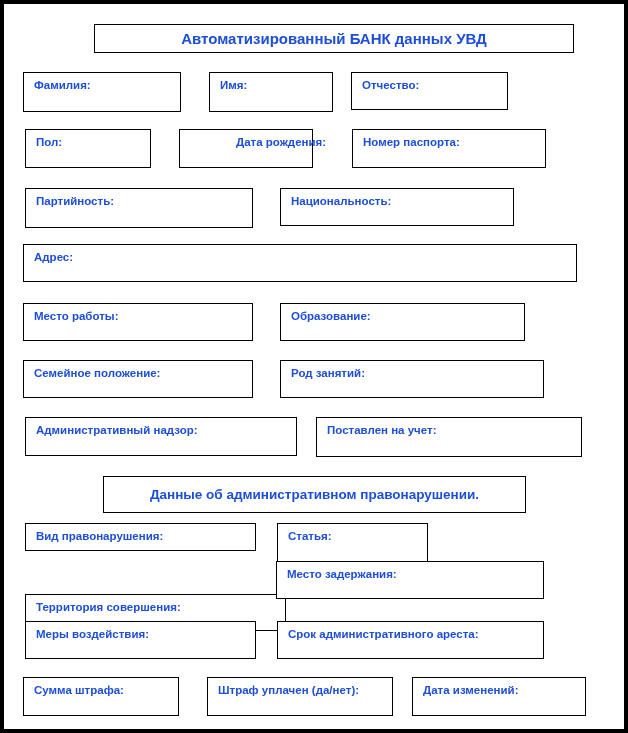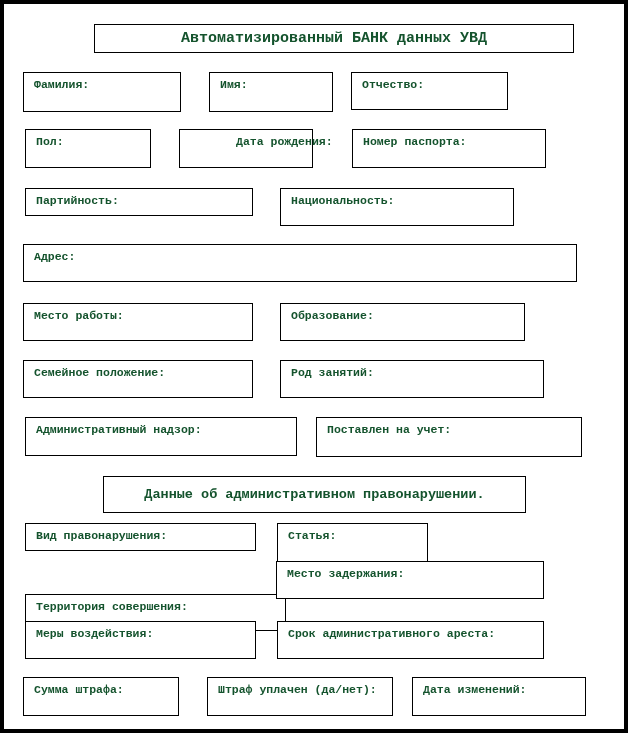--- a/index.html
+++ b/index.html
@@ -7,22 +7,22 @@
     padding: 0;
     background: #ffffff;
   }
   .page {
     position: relative;
     width: 628px;
     height: 733px;
     box-sizing: border-box;
     border: 4px solid #000000;
     background: #ffffff;
-    font-family: Liberation Mono, monospace;
-    color: #14532d;
+    font-family: Liberation Sans, sans-serif;
+    color: #1d4ed8;
     overflow: hidden;
   }
   .box {
     position: absolute;
     box-sizing: border-box;
     border: 1px solid #000000;
     background: #ffffff;
   }
   .box .lbl {
     display: block;
@@ -71,21 +71,21 @@
   <div class="box" style="left:21px; top:125px; width:126px; height:39px;">
     <span class="lbl">Пол:</span>
   </div>
   <div class="box" style="left:175px; top:125px; width:134px; height:39px;padding-left:46px;">
     <span class="lbl">Дата рождения:</span>
   </div>
   <div class="box" style="left:348px; top:125px; width:194px; height:39px;">
     <span class="lbl">Номер паспорта:</span>
   </div>
 
-  <div class="box" style="left:21px; top:184px; width:228px; height:28px;">
+  <div class="box" style="left:21px; top:184px; width:228px; height:40px;">
     <span class="lbl">Партийность:</span>
   </div>
   <div class="box" style="left:276px; top:184px; width:234px; height:38px;">
     <span class="lbl">Национальность:</span>
   </div>
 
   <div class="box" style="left:19px; top:240px; width:554px; height:38px;">
     <span class="lbl">Адрес:</span>
   </div>
 

